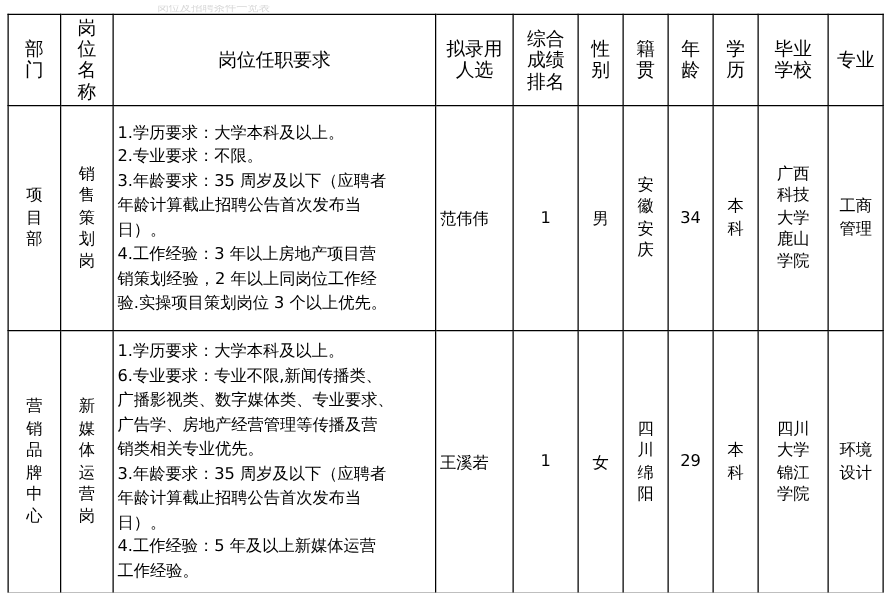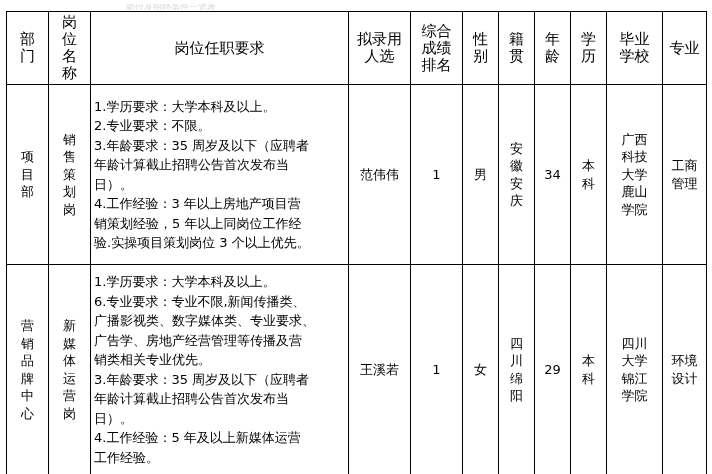--- a/index.html
+++ b/index.html
@@ -71,21 +71,20 @@
   }
   .vtext {
     text-align: center;
     line-height: 17.5px;
     font-size: 14px;
   }
   .vtext span {
     display: block;
   }
   .namecell {
-    text-align: center;
     font-size: 14px;
   }
   .smallcol {
     text-align: center;
     font-size: 14px;
   }
   .row1 td { height: 175px; }
   .row2 td { height: 205px; }
 </style>
 </head>
@@ -168,21 +167,21 @@
         <span>划</span>
         <span>岗</span>
       </td>
       <td class="cell-req">
         <div class="line">1.学历要求：大学本科及以上。</div>
         <div class="line">2.专业要求：不限。</div>
         <div class="line">3.年龄要求：35 周岁及以下（应聘者</div>
         <div class="line">年龄计算截止招聘公告首次发布当</div>
         <div class="line">日）。</div>
         <div class="line">4.工作经验：3 年以上房地产项目营</div>
-        <div class="line">销策划经验，5 年以上同岗位工作经</div>
+        <div class="line">销策划经验，2 年以上同岗位工作经</div>
         <div class="line">验.实操项目策划岗位 3 个以上优先。</div>
       </td>
       <td class="namecell">范伟伟</td>
       <td class="smallcol">1</td>
       <td class="smallcol">男</td>
       <td class="vtext">
         <span>安</span>
         <span>徽</span>
         <span>安</span>
         <span>庆</span>

